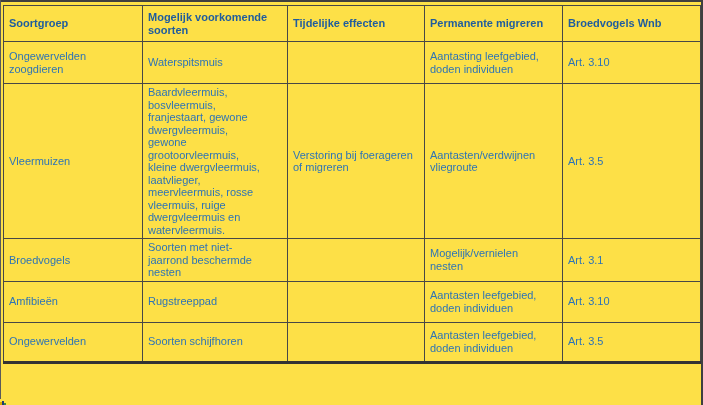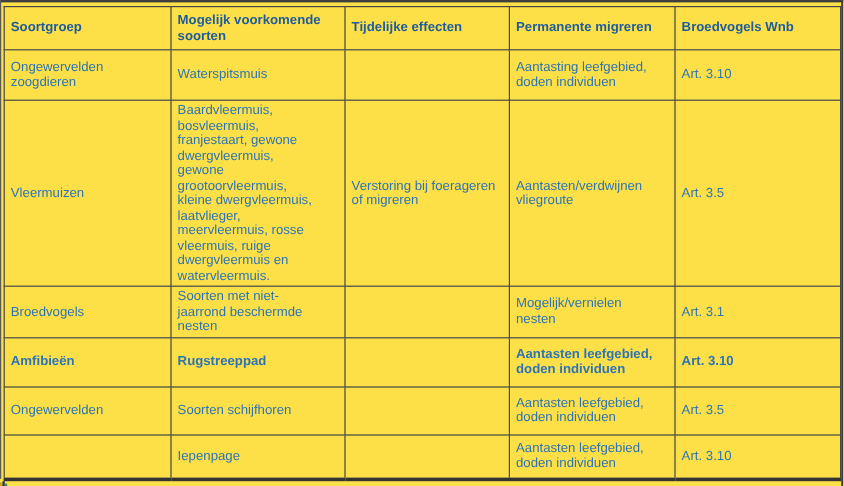--- a/index.html
+++ b/index.html
@@ -48,21 +48,21 @@
   col.c1 { width: 139px; }
   col.c2 { width: 145px; }
   col.c3 { width: 137px; }
   col.c4 { width: 138px; }
   col.c5 { width: 138px; }
 
   tr.hdr { height: 36px; }
   tr.r1  { height: 42px; }
   tr.r2  { height: 150px; }
   tr.r3  { height: 41px; }
-  tr.r4  { height: 41px; font-weight: bold; }
+  tr.r4  { height: 41px; }
   tr.r5  { height: 40px; }
   tr.r6  { height: 37px; }
 
   
   .artifact { position: absolute; left: 0; bottom: 0; height: 4px; }
   .artifact span { position: absolute; display: block; }
   .px-yellow { left: 0; bottom: 0; width: 2px; height: 3px; background: #D6A800; }
   .px-navy   { left: 2px; bottom: 0; width: 2px; height: 4px; background: #203A72; }
   .px-green  { left: 4px; bottom: 0; width: 2px; height: 2px; background: #3C8A3C; }
 </style>
@@ -141,28 +141,20 @@
         <td class="art">Art. 3.10</td>
       </tr>
       <tr class="r5">
         <td>Ongewervelden</td>
         <td>Soorten schijfhoren</td>
         <td></td>
         <td>Aantasten leefgebied,
 doden individuen</td>
         <td class="art">Art. 3.5</td>
       </tr>
-      <tr class="r6 last">
-        <td></td>
-        <td>Iepenpage</td>
-        <td></td>
-        <td>Aantasten leefgebied,
-doden individuen</td>
-        <td class="art">Art. 3.10</td>
-      </tr>
     </tbody>
   </table>
 
   <div class="artifact">
     <span class="px-yellow"></span>
     <span class="px-navy"></span>
     <span class="px-green"></span>
   </div>
 </div>
 

